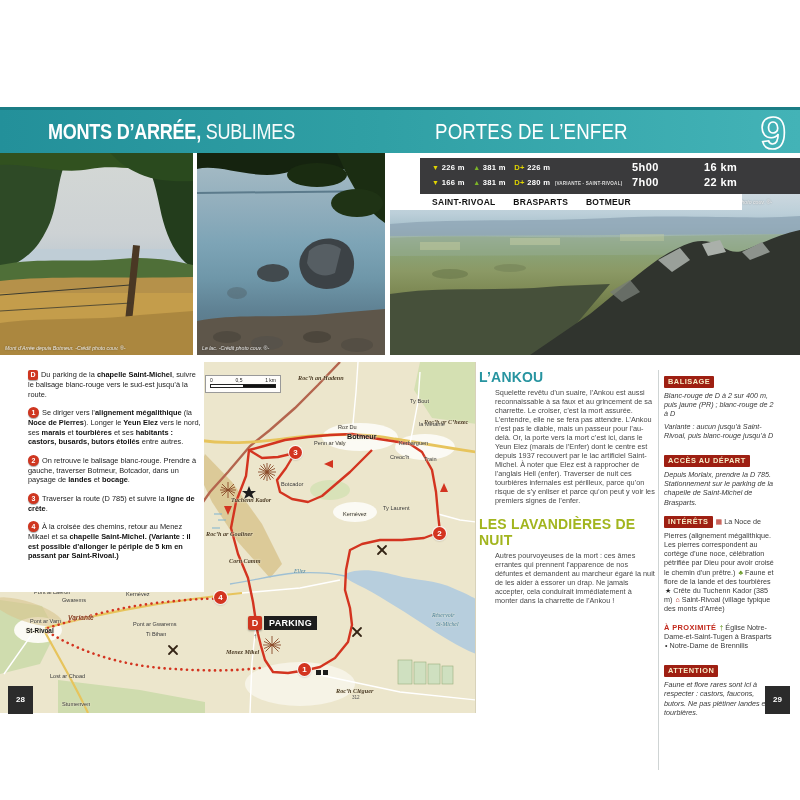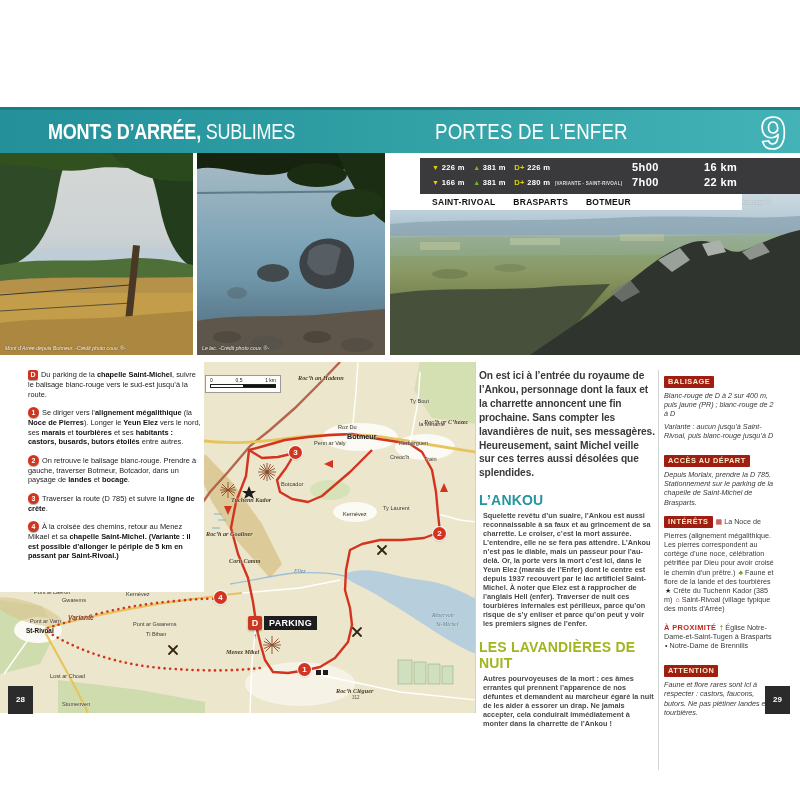--- a/index.html
+++ b/index.html
@@ -52,21 +52,21 @@
   .mk{display:inline-block;text-align:center;background:#cf3620;color:#fff;font-weight:bold;
       font-size:7px;margin-right:3px;box-shadow:0 1px 1px rgba(0,0,0,.35);}
   .mk-sq{width:10px;height:10px;line-height:10px;border-radius:2px;}
   .mk-ci{width:11px;height:11px;line-height:11px;border-radius:50%;}
 
   .midcol{position:absolute;left:479px;top:262px;width:177px;z-index:5;}
   .intro{font-size:10.2px;line-height:13.9px;font-weight:bold;color:#3a3a3a;margin:0 0 12px 0;letter-spacing:-.1px;}
   .sec-h{font-size:14px;font-weight:bold;margin:0 0 3px 0;letter-spacing:.2px;}
   .h-ankou{color:#2794a0;}
   .h-lavand{color:#a2b51e;}
-  .body{font-size:7.3px;line-height:9px;color:#4a4a4a;margin:0 0 11px 4px;font-weight:bold;}
+  .body{font-size:7.3px;line-height:9px;color:#4a4a4a;margin:0 0 11px 16px;}
 
   .sbar{position:absolute;left:664px;top:263px;width:110px;z-index:5;}
   .sbar-rule{position:absolute;left:658px;top:263px;width:1px;height:400px;background:#cfd4d4;z-index:4;}
   .sb-label{display:inline-block;background:#9e1f12;color:#f6ebc6;font-weight:bold;font-size:7.4px;
             line-height:10px;padding:1px 4px;letter-spacing:.5px;margin:0 0 3px 0;border-radius:1px;}
   .sb-label-inline{color:#c2271a;font-weight:bold;font-size:7.4px;letter-spacing:.4px;}
   .sb-t{font-size:7.2px;line-height:9.2px;color:#3a3a3a;margin:0 0 9px 0;}
   .it{font-style:italic;}
   .sb-ic{font-size:7px;margin:0 2px 0 1px;font-style:normal;}
 
@@ -372,21 +372,20 @@
 
     <div class="leftcol">
         <p class="dir"><span class="mk mk-sq">D</span><span>Du parking de la </span><b>chapelle Saint-Michel</b><span>, suivre le balisage blanc-rouge vers le sud-est jusqu’à la route.</span></p>
         <p class="dir"><span class="mk mk-ci">1</span><span>Se diriger vers l’</span><b>alignement mégalithique</b><span> (la </span><b>Noce de Pierres</b><span>). Longer le </span><b>Yeun Elez</b><span> vers le nord, ses </span><b>marais</b><span> et </span><b>tourbières</b><span> et ses </span><b>habitants : castors, busards, butors étoilés</b><span> entre autres.</span></p>
         <p class="dir"><span class="mk mk-ci">2</span><span>On retrouve le balisage blanc-rouge. Prendre à gauche, traverser Botmeur, Botcador, dans un paysage de </span><b>landes</b><span> et </span><b>bocage</b><span>.</span></p>
         <p class="dir"><span class="mk mk-ci">3</span><span>Traverser la route (D 785) et suivre la </span><b>ligne de crête</b><span>.</span></p>
         <p class="dir"><span class="mk mk-ci">4</span><span>À la croisée des chemins, retour au Menez Mikael et sa </span><b>chapelle Saint-Michel. (Variante : il est possible d’allonger le périple de 5 km en passant par Saint-Rivoal.)</b><span></span></p>
       </div>
 
     <div class="midcol">
-      <p class="intro">On est ici à l’entrée du royaume de l’Ankou, personnage dont la faux et la charrette annoncent une fin prochaine. Sans compter les lavandières de nuit, ses messagères. Heureusement, saint Michel veille sur ces terres aussi désolées que splendides.</p>
       <h3 class="sec-h h-ankou">L’ANKOU</h3>
       <p class="body">Squelette revêtu d’un suaire, l’Ankou est aussi reconnaissable à sa faux et au grincement de sa charrette. Le croiser, c’est la mort assurée. L’entendre, elle ne se fera pas attendre. L’Ankou n’est pas le diable, mais un passeur pour l’au-delà. Or, la porte vers la mort c’est ici, dans le Yeun Elez (marais de l’Enfer) dont le centre est depuis 1937 recouvert par le lac artificiel Saint-Michel. À noter que Elez est à rapprocher de l’anglais Hell (enfer). Traverser de nuit ces tourbières infernales est périlleux, parce qu’on risque de s’y enliser et parce qu’on peut y voir les premiers signes de l’enfer.</p>
       <h3 class="sec-h h-lavand">LES LAVANDIÈRES DE NUIT</h3>
       <p class="body">Autres pourvoyeuses de la mort : ces âmes errantes qui prennent l’apparence de nos défuntes et demandent au marcheur égaré la nuit de les aider à essorer un drap. Ne jamais accepter, cela conduirait immédiatement à monter dans la charrette de l’Ankou !</p>
     </div>
 
     <div class="sbar-rule"></div>
     <div class="sbar">
       <div>
         <span class="sb-label">BALISAGE</span>

